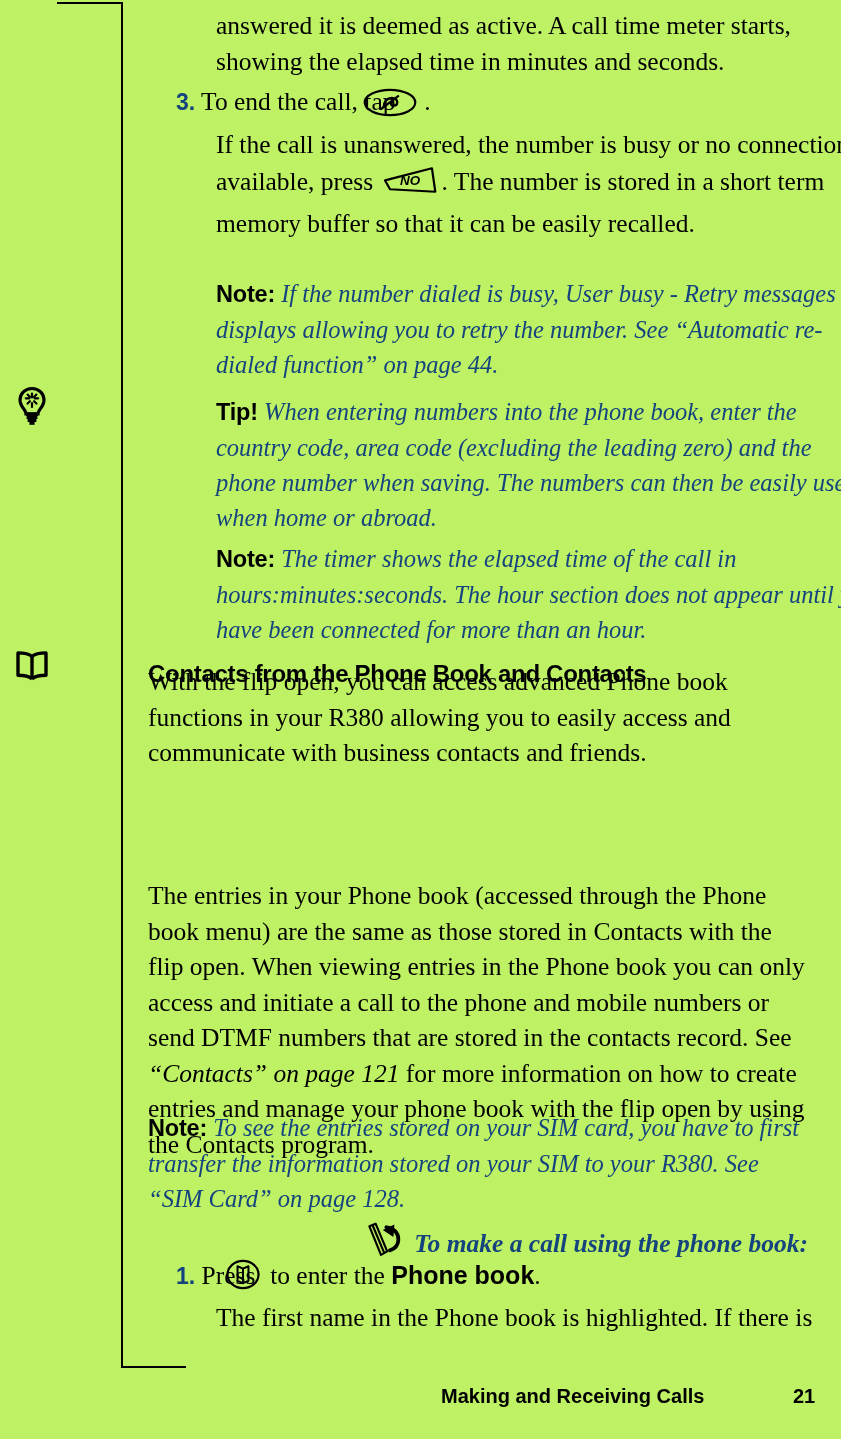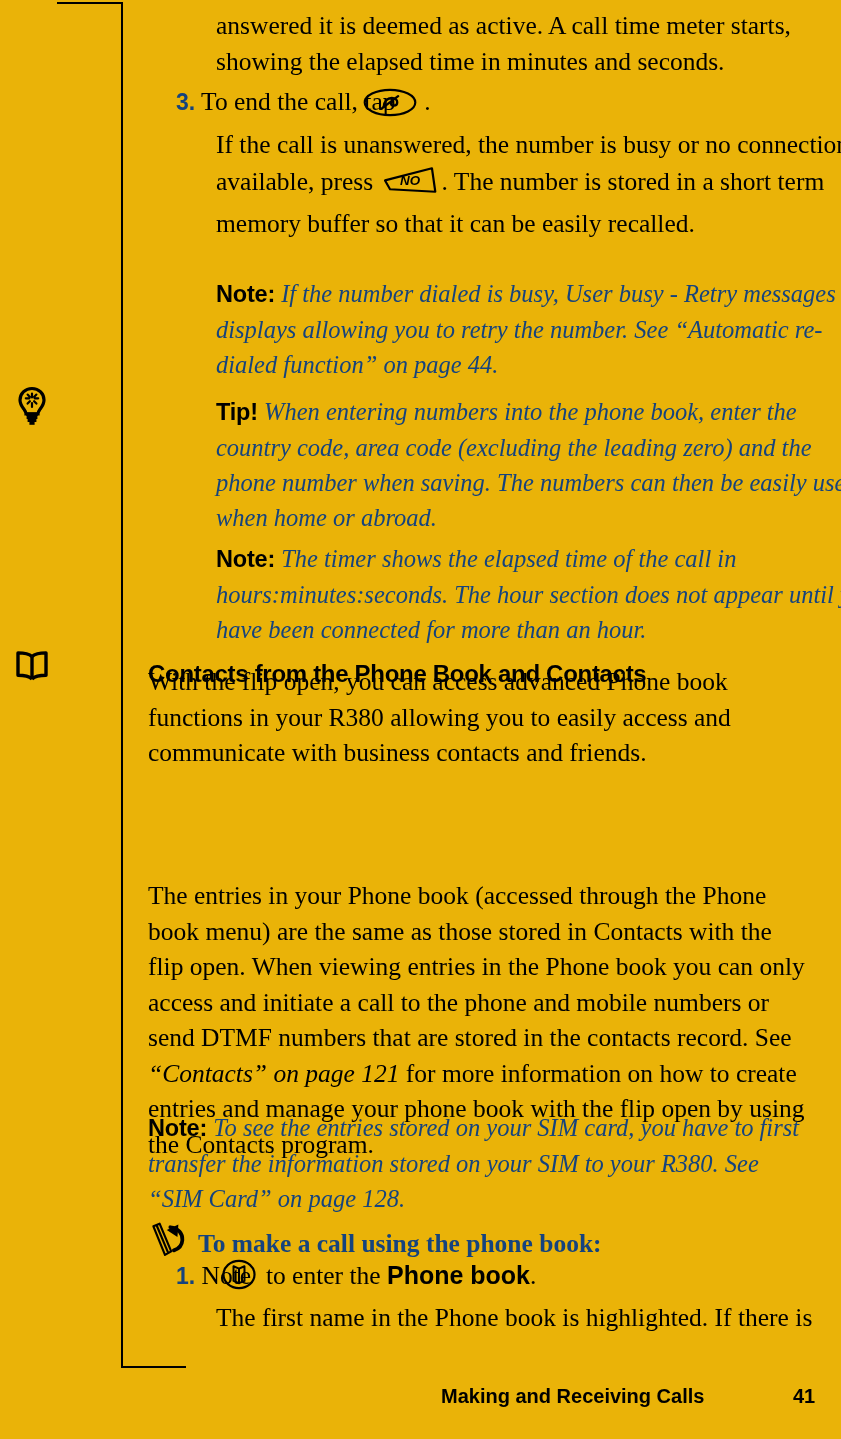--- a/index.html
+++ b/index.html
@@ -4,21 +4,21 @@
 <style>
   html, body {
     margin: 0;
     padding: 0;
     background: #ffffff;
   }
   .page {
     position: relative;
     width: 841px;
     height: 1439px;
-    background: #eab308;
+    background: #bef264;
     overflow: hidden;
     font-family: "Liberation Serif", serif;
   }
 
   
   .rule-vert {
     position: absolute;
     left: 121px;
     top: 2px;
     width: 2px;
@@ -109,25 +109,27 @@
     margin: 0;
     letter-spacing: -0.3px;
   }
 
   .xref {
     font-style: italic;
   }
 
   .proc-head {
     font-family: "Liberation Serif", serif;
+    font-style: italic;
     font-weight: bold;
     font-size: 25.5px;
     color: #15437e;
     margin: 0;
     line-height: 34px;
+    text-align: right;
   }
 
   .kbd-bold {
     font-family: "Liberation Sans", sans-serif;
     font-weight: bold;
     font-size: 25px;
     color: #000000;
   }
 
   
@@ -262,35 +264,35 @@
             <path d="M9.5 4.5 L22.5 35.5"></path>
           </g>
           <path d="M25 7c9 1 14 7 13.5 14.5 -.4 6-4.5 10-9.5 11.5" fill="none" stroke="#000" stroke-width="4.2" stroke-linecap="round"></path>
           <path d="M34 4 L21 10 L33 18 Z" fill="#000"></path>
         </svg>
       </span><span>To make a call using the phone book:</span>
     </p>
 
     <p class="body-text indent-li blk" style="top:1258px;">
       <span class="num">1.</span>
-      <span>Note</span>
+      <span>Press</span>
       <span class="glyph">
         <svg viewBox="0 0 46 36" width="42" height="33" aria-hidden="true">
           <ellipse cx="23" cy="18" rx="17" ry="15" fill="none" stroke="#000" stroke-width="2.4"></ellipse>
           <g fill="none" stroke="#000" stroke-width="2.2" stroke-linejoin="round">
             <path d="M23 11.5 L17 9 L17 25 L23 27.5 Z"></path>
             <path d="M23 11.5 L29 9 L29 25 L23 27.5 Z"></path>
           </g>
         </svg>
       </span>
       <span>to enter the</span> <span class="kbd-bold">Phone book</span><span>.</span>
     </p>
 
     <p class="body-text indent-1 blk" style="top:1300px;">The first name in the Phone book is highlighted. If there is</p>
 
   </div>
 
   <div class="footer">
     <span class="footer-title">Making and Receiving Calls</span>
-    <span class="footer-page">41</span>
+    <span class="footer-page">21</span>
   </div>
 
 </div>
 
 </body></html>

